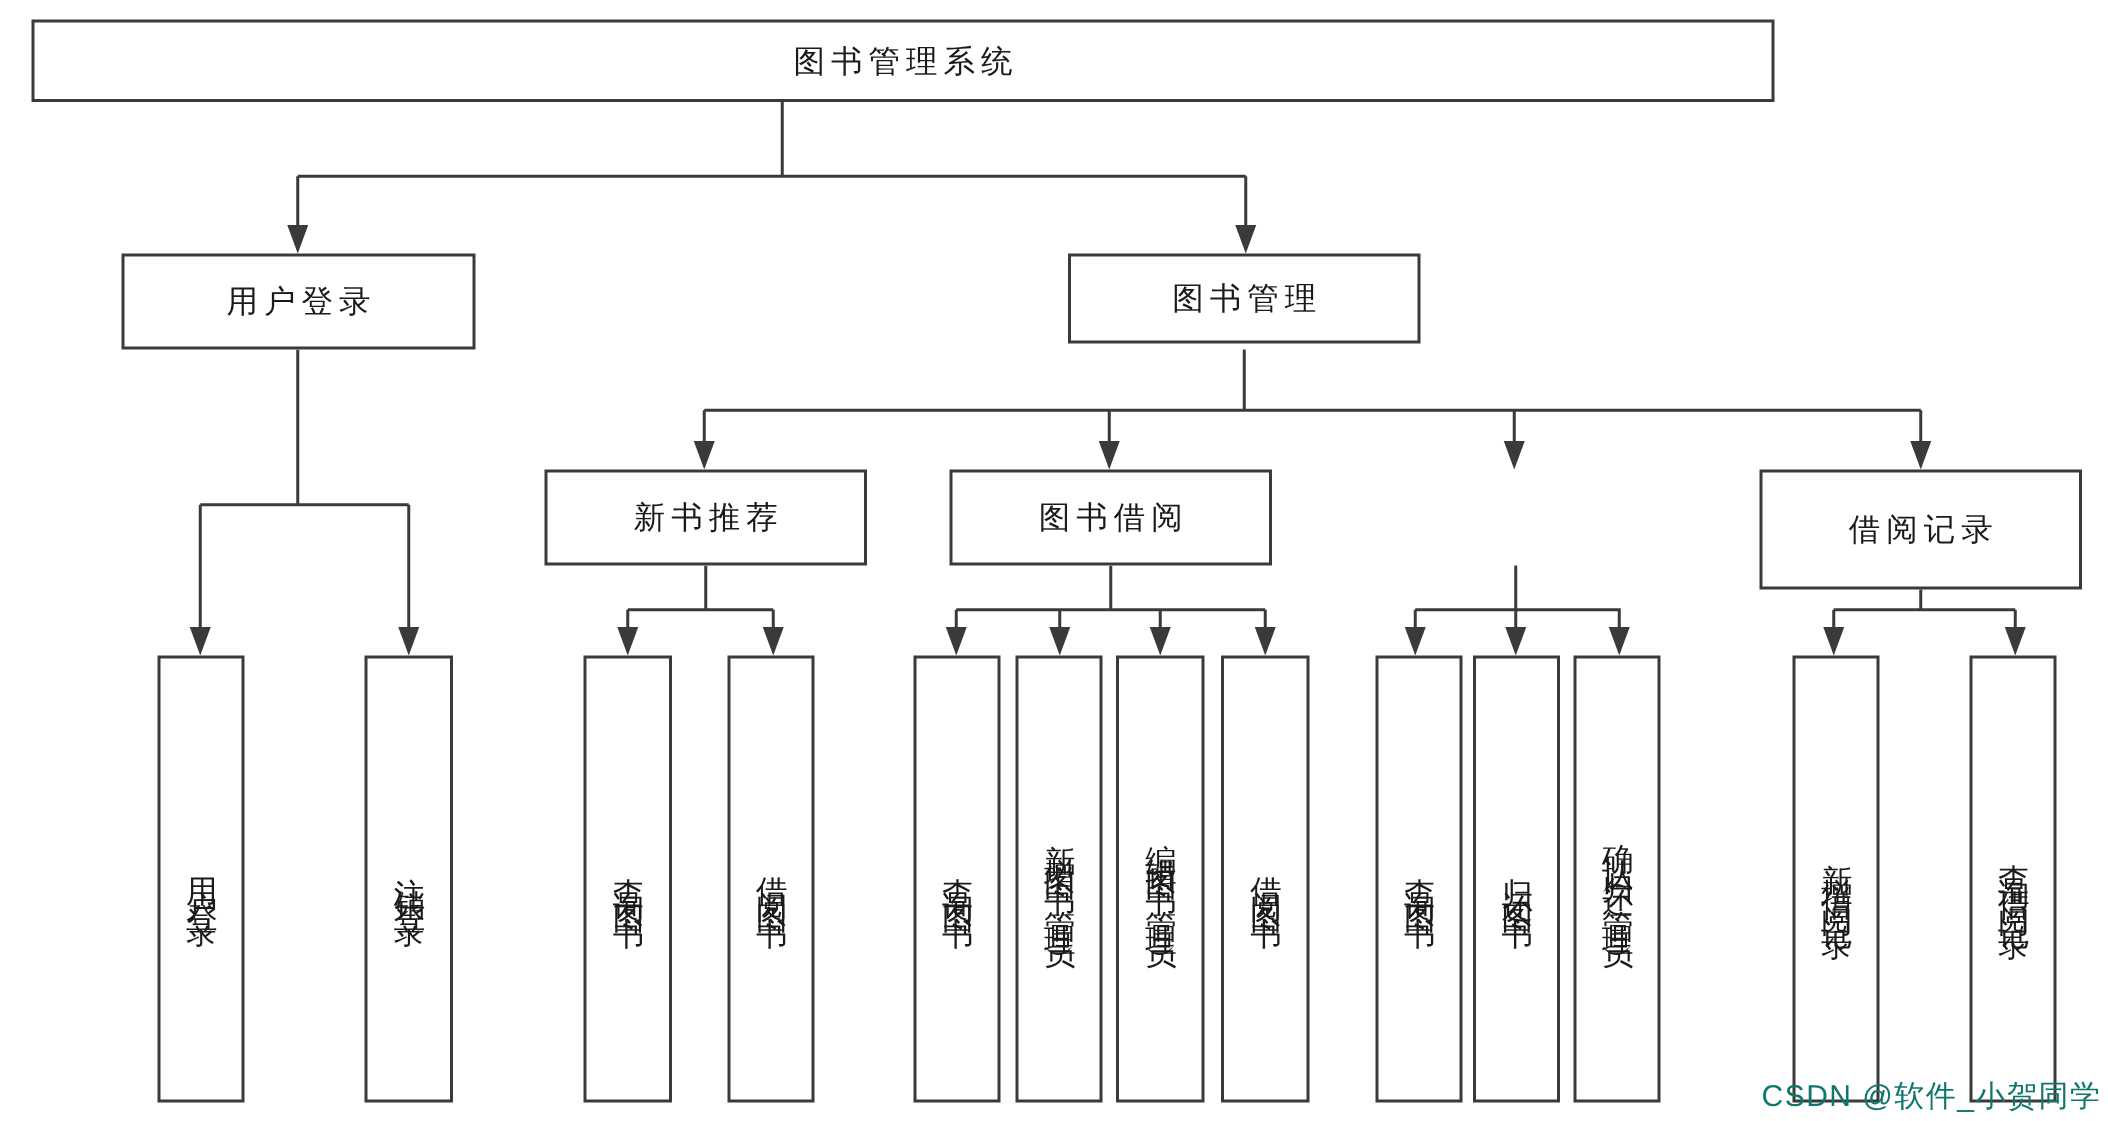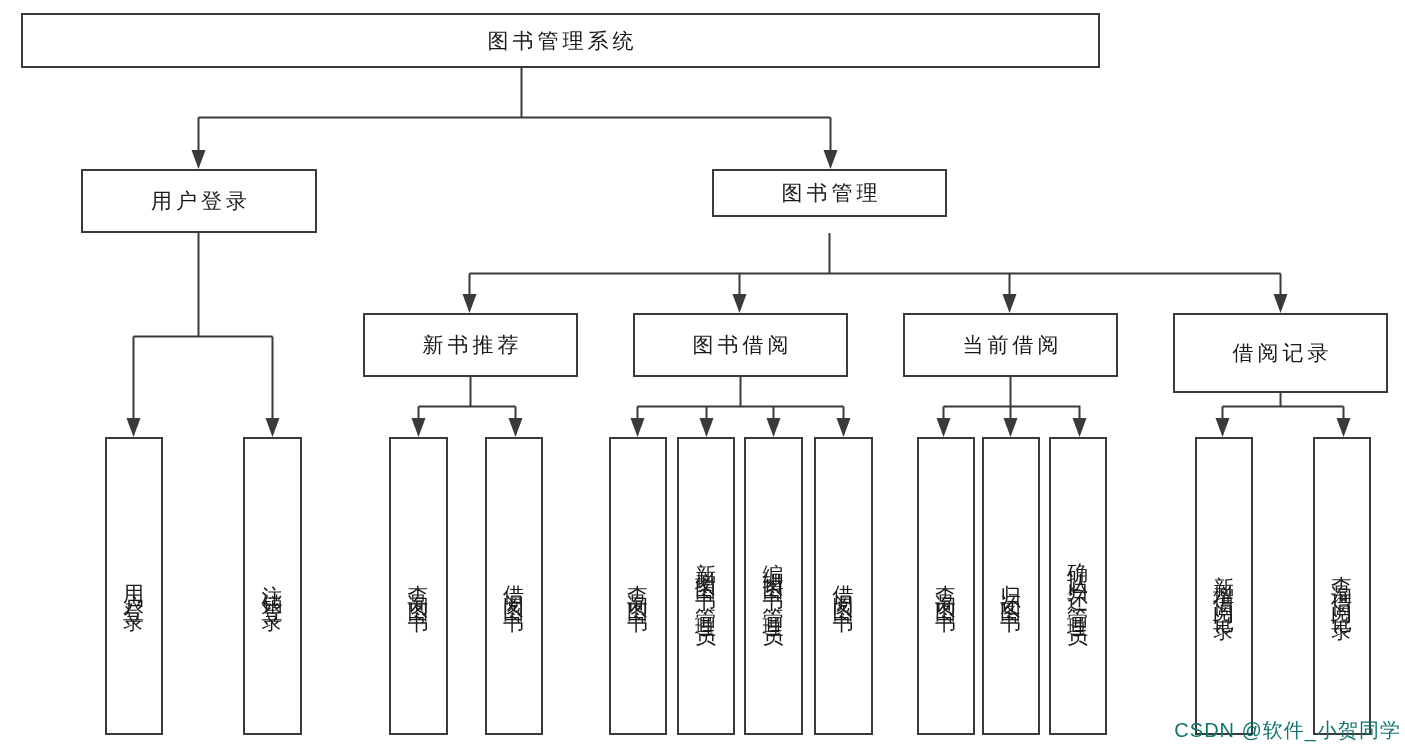--- a/index.html
+++ b/index.html
@@ -68,28 +68,27 @@
       <polygon points="766.5,418 780.5,418 773.5,437"></polygon>
       <polygon points="836.5,418 850.5,418 843.5,437"></polygon>
       <polygon points="936.5,418 950.5,418 943.5,437"></polygon>
       <polygon points="1003.5,418 1017.5,418 1010.5,437"></polygon>
       <polygon points="1072.5,418 1086.5,418 1079.5,437"></polygon>
       <polygon points="1215.5,418 1229.5,418 1222.5,437"></polygon>
       <polygon points="1336.5,418 1350.5,418 1343.5,437"></polygon>
     </g>
   </svg>
 
-  <div class="box hbox" style="left:21px; top:13px; width:1079px; height:55px;">图书管理系统</div>
+  <div class="box hbox" style="left:21px; top:13px; width:1162px; height:55px;">图书管理系统</div>
 
   <div class="box hbox" style="left:81px; top:169px; width:236px; height:64px;">用户登录</div>
-  <div class="box hbox" style="left:712px; top:169px; width:235px; height:48px;">图书管理</div>
+  <div class="box hbox" style="left:712px; top:169px; width:235px; height:60px;">图书管理</div>
 
   <div class="box hbox" style="left:363px; top:313px; width:215px; height:64px;">新书推荐</div>
   <div class="box hbox" style="left:633px; top:313px; width:215px; height:64px;">图书借阅</div>
-  <div class="box hbox" style="left:903px; top:313px; width:215px; height:64px;">当前借阅</div>
   <div class="box hbox" style="left:1173px; top:313px; width:215px; height:80px;">借阅记录</div>
 
   <div class="box vbox" style="left:105px; top:437px; width:58px; height:298px;">用户登录</div>
   <div class="box vbox" style="left:243px; top:437px; width:59px; height:298px;">注销登录</div>
 
   <div class="box vbox" style="left:389px; top:437px; width:59px; height:298px;">查询图书</div>
   <div class="box vbox" style="left:485px; top:437px; width:58px; height:298px;">借阅图书</div>
 
   <div class="box vbox" style="left:609px; top:437px; width:58px; height:298px;">查询图书</div>
   <div class="box vbox" style="left:677px; top:437px; width:58px; height:298px;">新增图书（管理员）</div>

